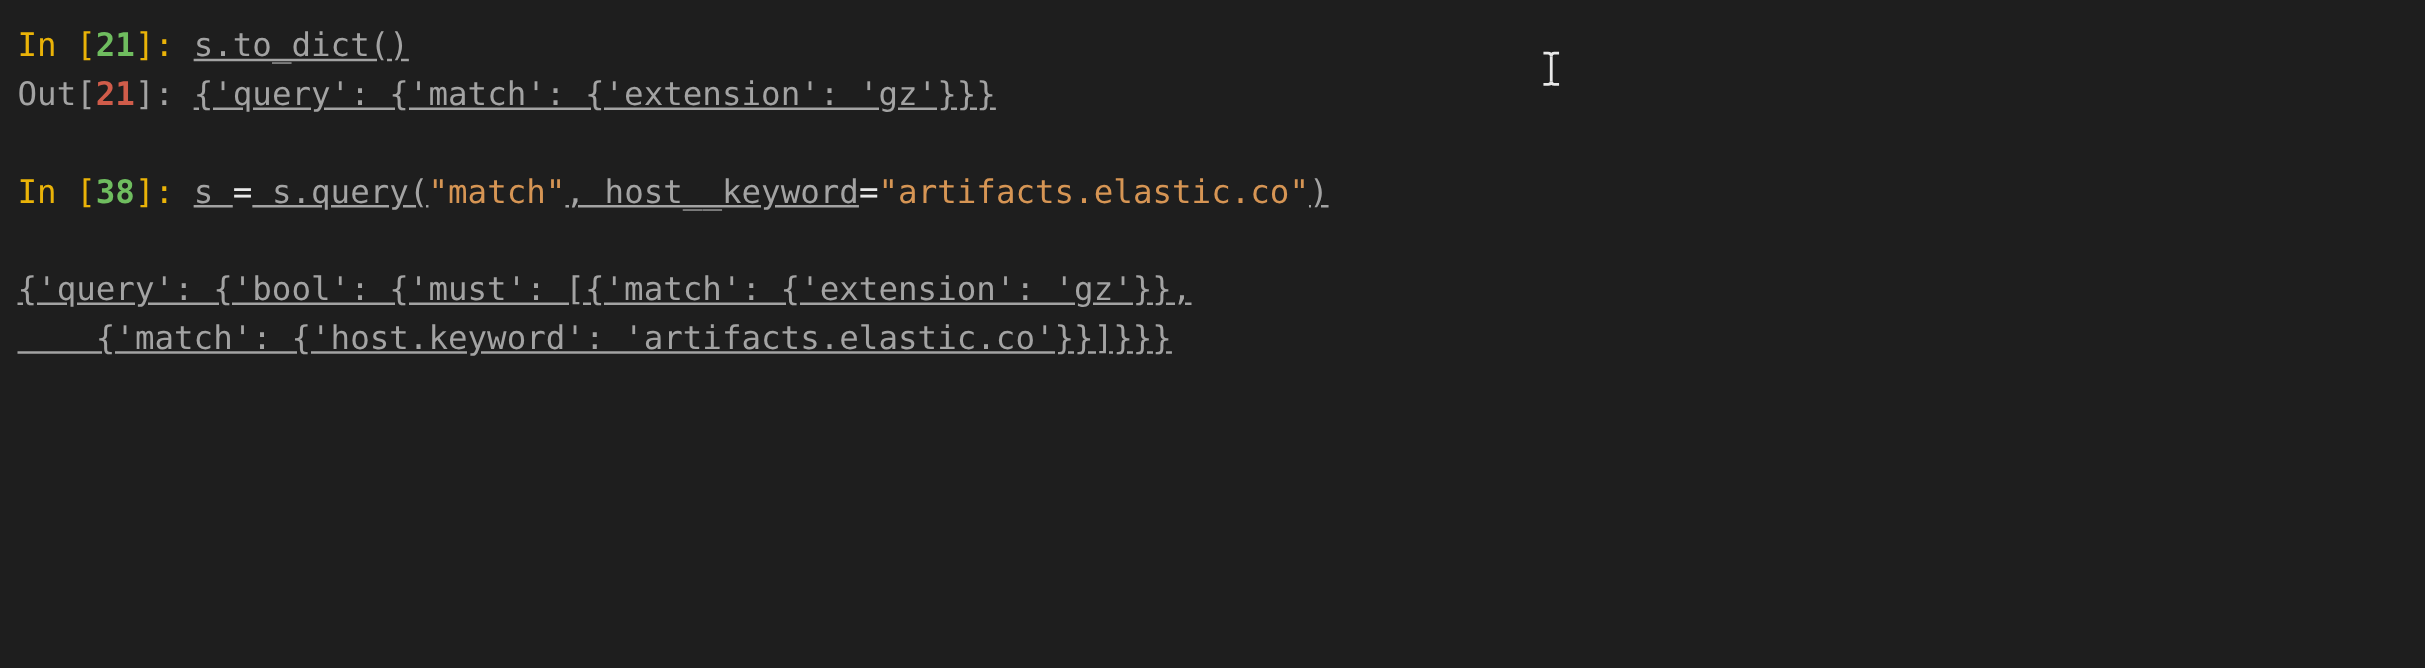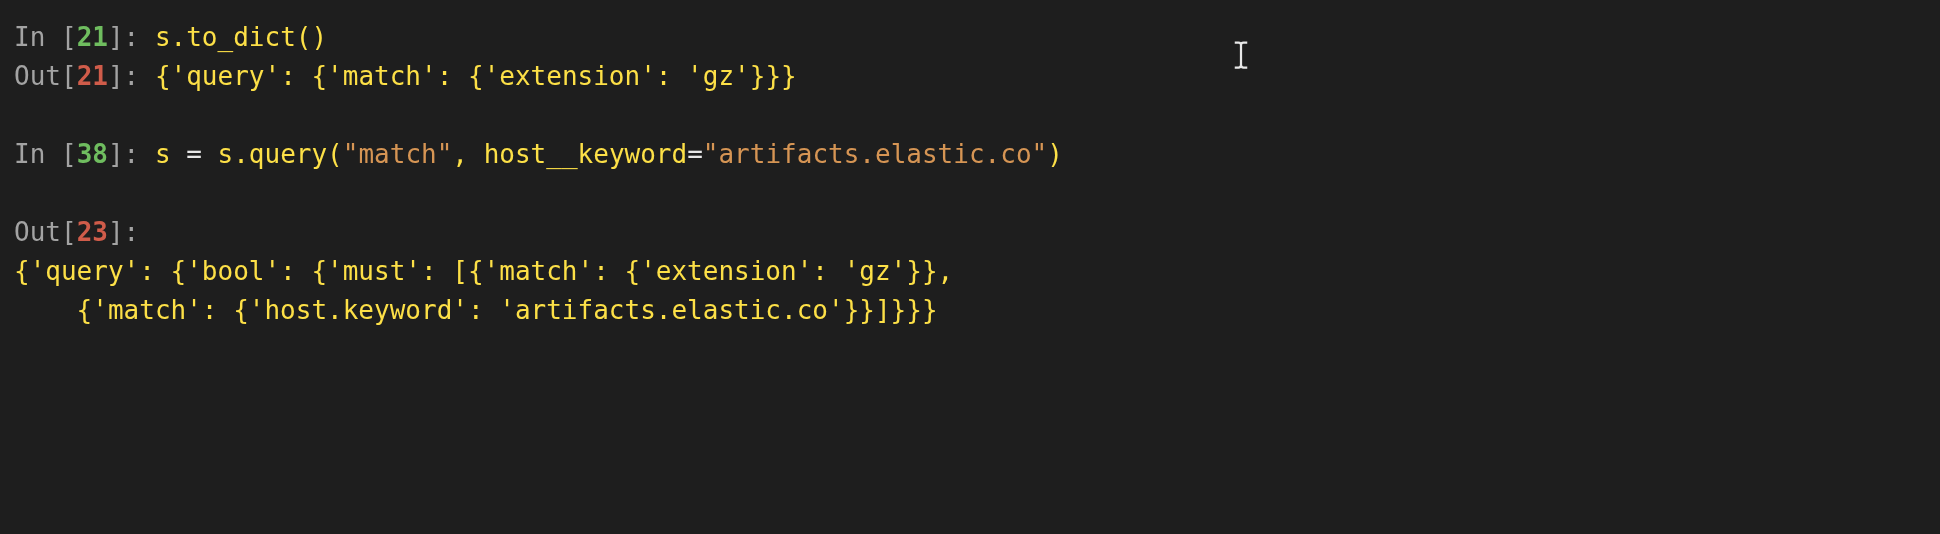--- a/index.html
+++ b/index.html
@@ -16,35 +16,36 @@
     padding: 18px 14px;
     width: 1940px;
     height: 534px;
     overflow: hidden;
     position: relative;
   }
   .line {
     white-space: pre;
   }
   .prompt-in {
-    color: #a3a3a3;
+    color: #eab308;
   }
   .prompt-out {
     color: #a3a3a3;
   }
   .num-in {
     color: #6fbd5f;
     font-weight: bold;
   }
   .num-out {
     color: #d05c4a;
     font-weight: bold;
   }
   .code {
-    color: #fde047;
+    color: #a3a3a3;
+    text-decoration: underline;
   }
   .string {
     color: #d69554;
   }
   .eq {
     color: #e8e8e8;
   }
   .text-cursor {
     position: absolute;
     top: 40px;
@@ -67,21 +68,20 @@
 
   <div class="line"><span class="prompt-out">Out[</span><span class="num-out">21</span><span class="prompt-out">]: </span><span class="code">{'query': {'match': {'extension': 'gz'}}}</span></div>
 
   <div class="line">&nbsp;</div>
 
   <div class="line"><span class="prompt-in">In [</span><span class="num-in">38</span><span class="prompt-in">]: </span><span class="code">s </span><span class="eq">=</span><span class="code"> s.query(</span><span class="string">"match"</span><span class="code">, host__keyword</span><span class="eq">=</span><span class="string">"artifacts.elastic.co"</span><span class="code">)</span></div>
 
   <div class="line">&nbsp;</div>
 
 
-  <div class="line"><span class="prompt-out">Out[</span><span class="num-out">23</span><span class="prompt-out">]:</span></div>
 
   <div class="line"><span class="code">{'query': {'bool': {'must': [{'match': {'extension': 'gz'}},</span></div>
 
   <div class="line"><span class="code">    {'match': {'host.keyword': 'artifacts.elastic.co'}}]}}}</span></div>
 
 </div>
 
 <div class="text-cursor">
   <svg viewBox="0 0 16 24" fill="none" stroke="#e8e8e8" stroke-width="1.8">
     <path d="M3 2 L6 2 Q8 2 8 4 Q8 2 10 2 L13 2"></path>

